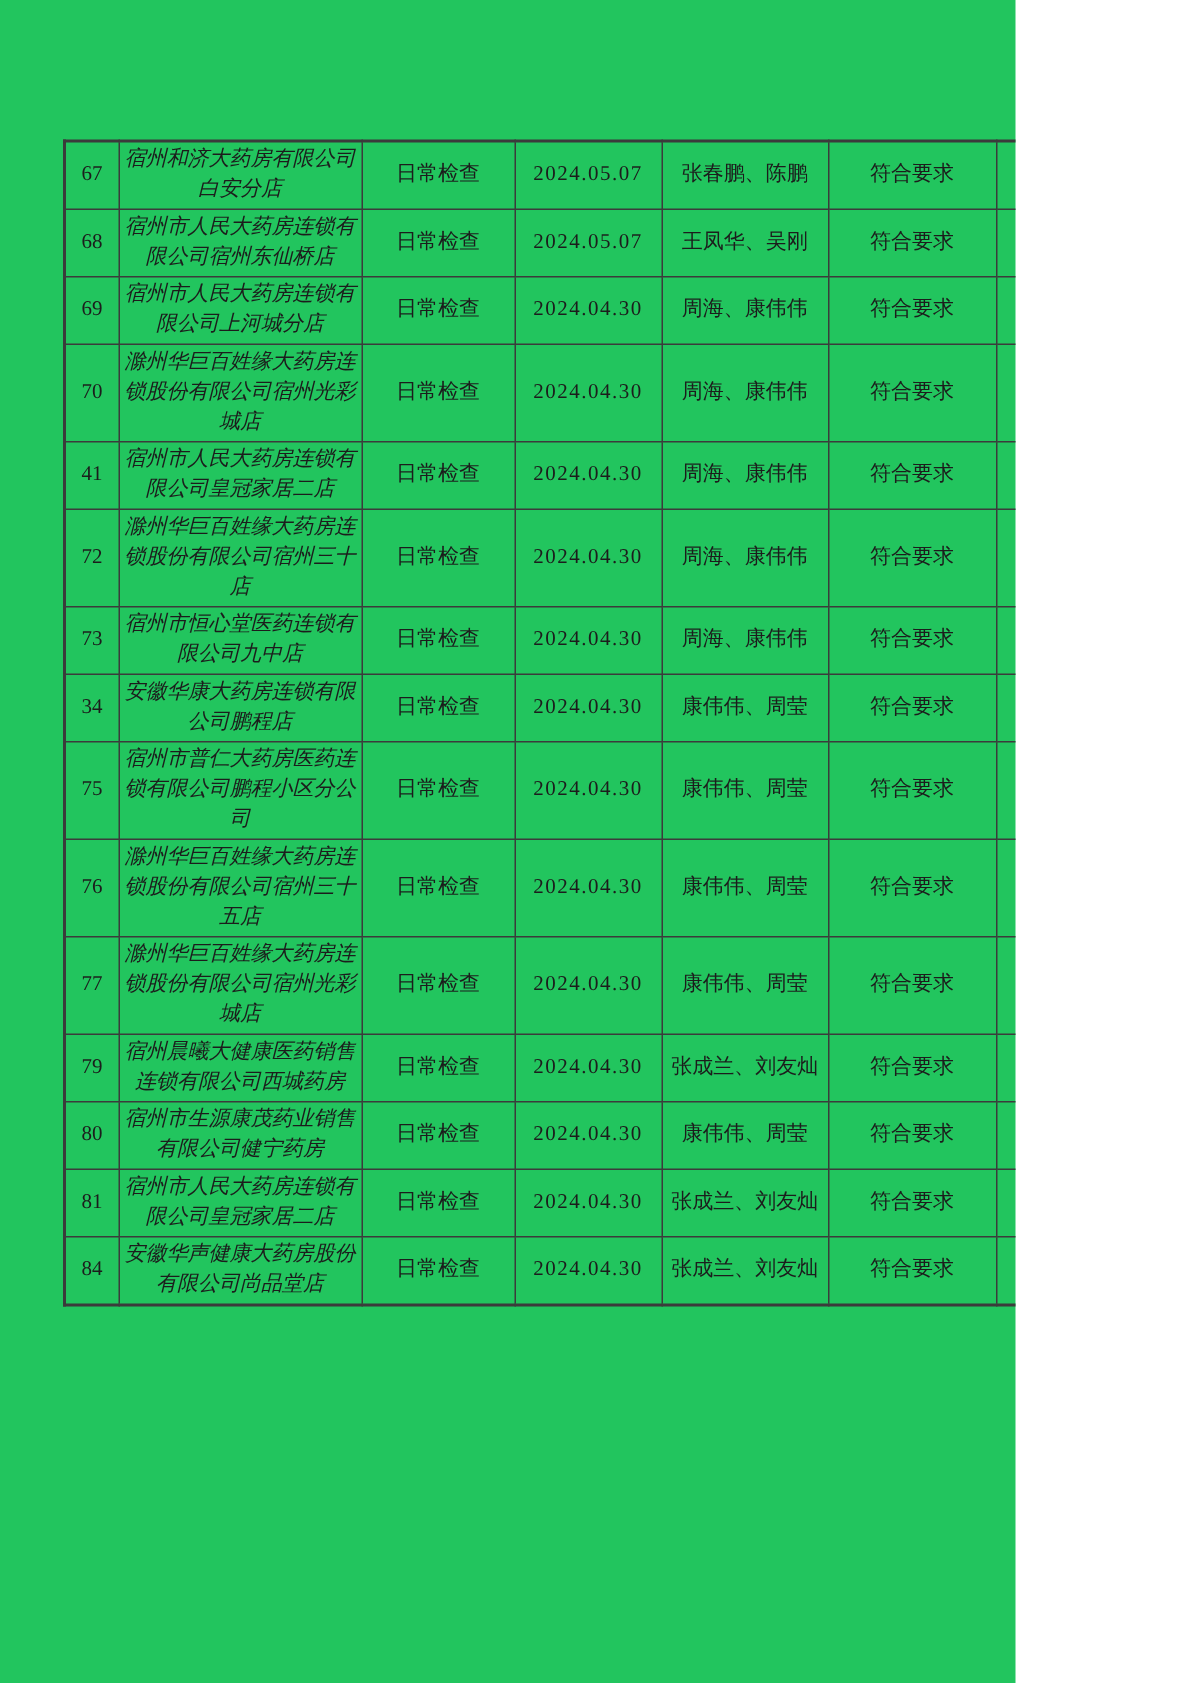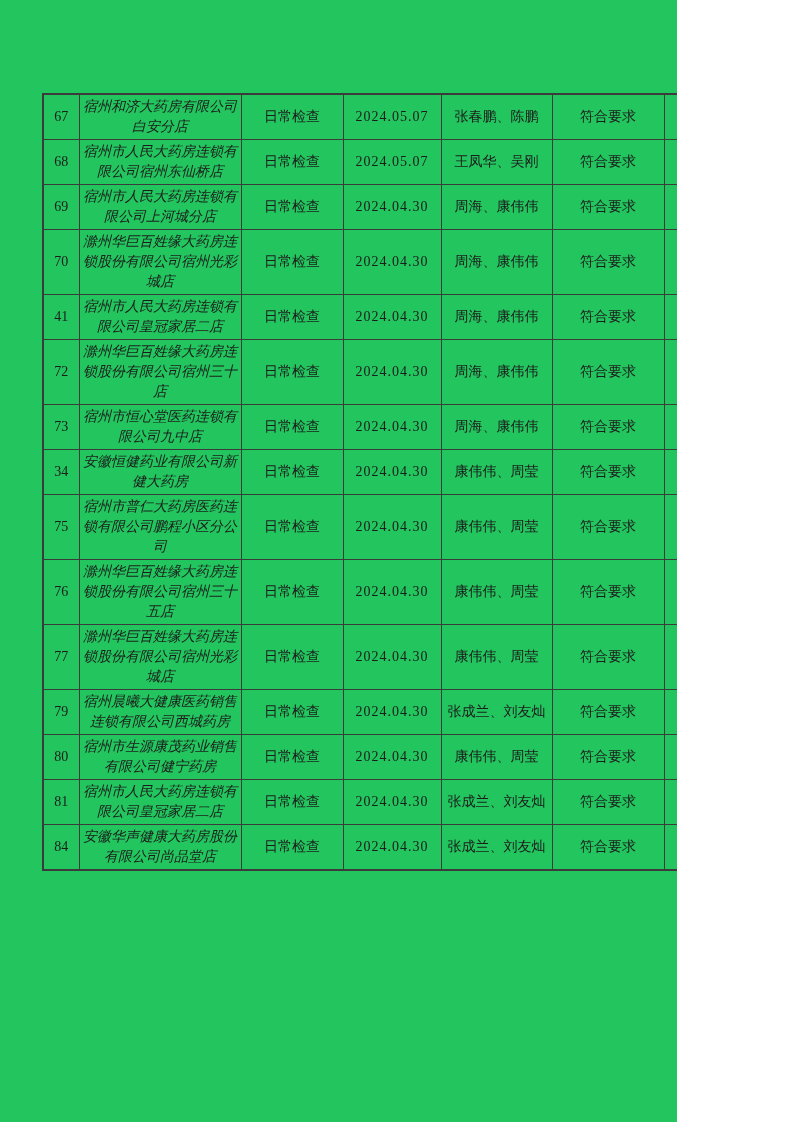--- a/index.html
+++ b/index.html
@@ -140,21 +140,21 @@
           <td class="c-company">宿州市恒心堂医药连锁有限公司九中店</td>
           <td class="c-type">日常检查</td>
           <td class="c-date">2024.04.30</td>
           <td class="c-inspectors">周海、康伟伟</td>
           <td class="c-result">符合要求</td>
           <td class="c-issues">无</td>
         </tr>
 
         <tr>
           <td class="c-seq">34</td>
-          <td class="c-company">安徽恒健药业有限公司新健大药房</td>
+          <td class="c-company">安徽华康大药房连锁有限公司鹏程店</td>
           <td class="c-type">日常检查</td>
           <td class="c-date">2024.04.30</td>
           <td class="c-inspectors">康伟伟、周莹</td>
           <td class="c-result">符合要求</td>
           <td class="c-issues">无</td>
         </tr>
 
         <tr>
           <td class="c-seq">75</td>
           <td class="c-company">宿州市普仁大药房医药连锁有限公司鹏程小区分公司</td>

